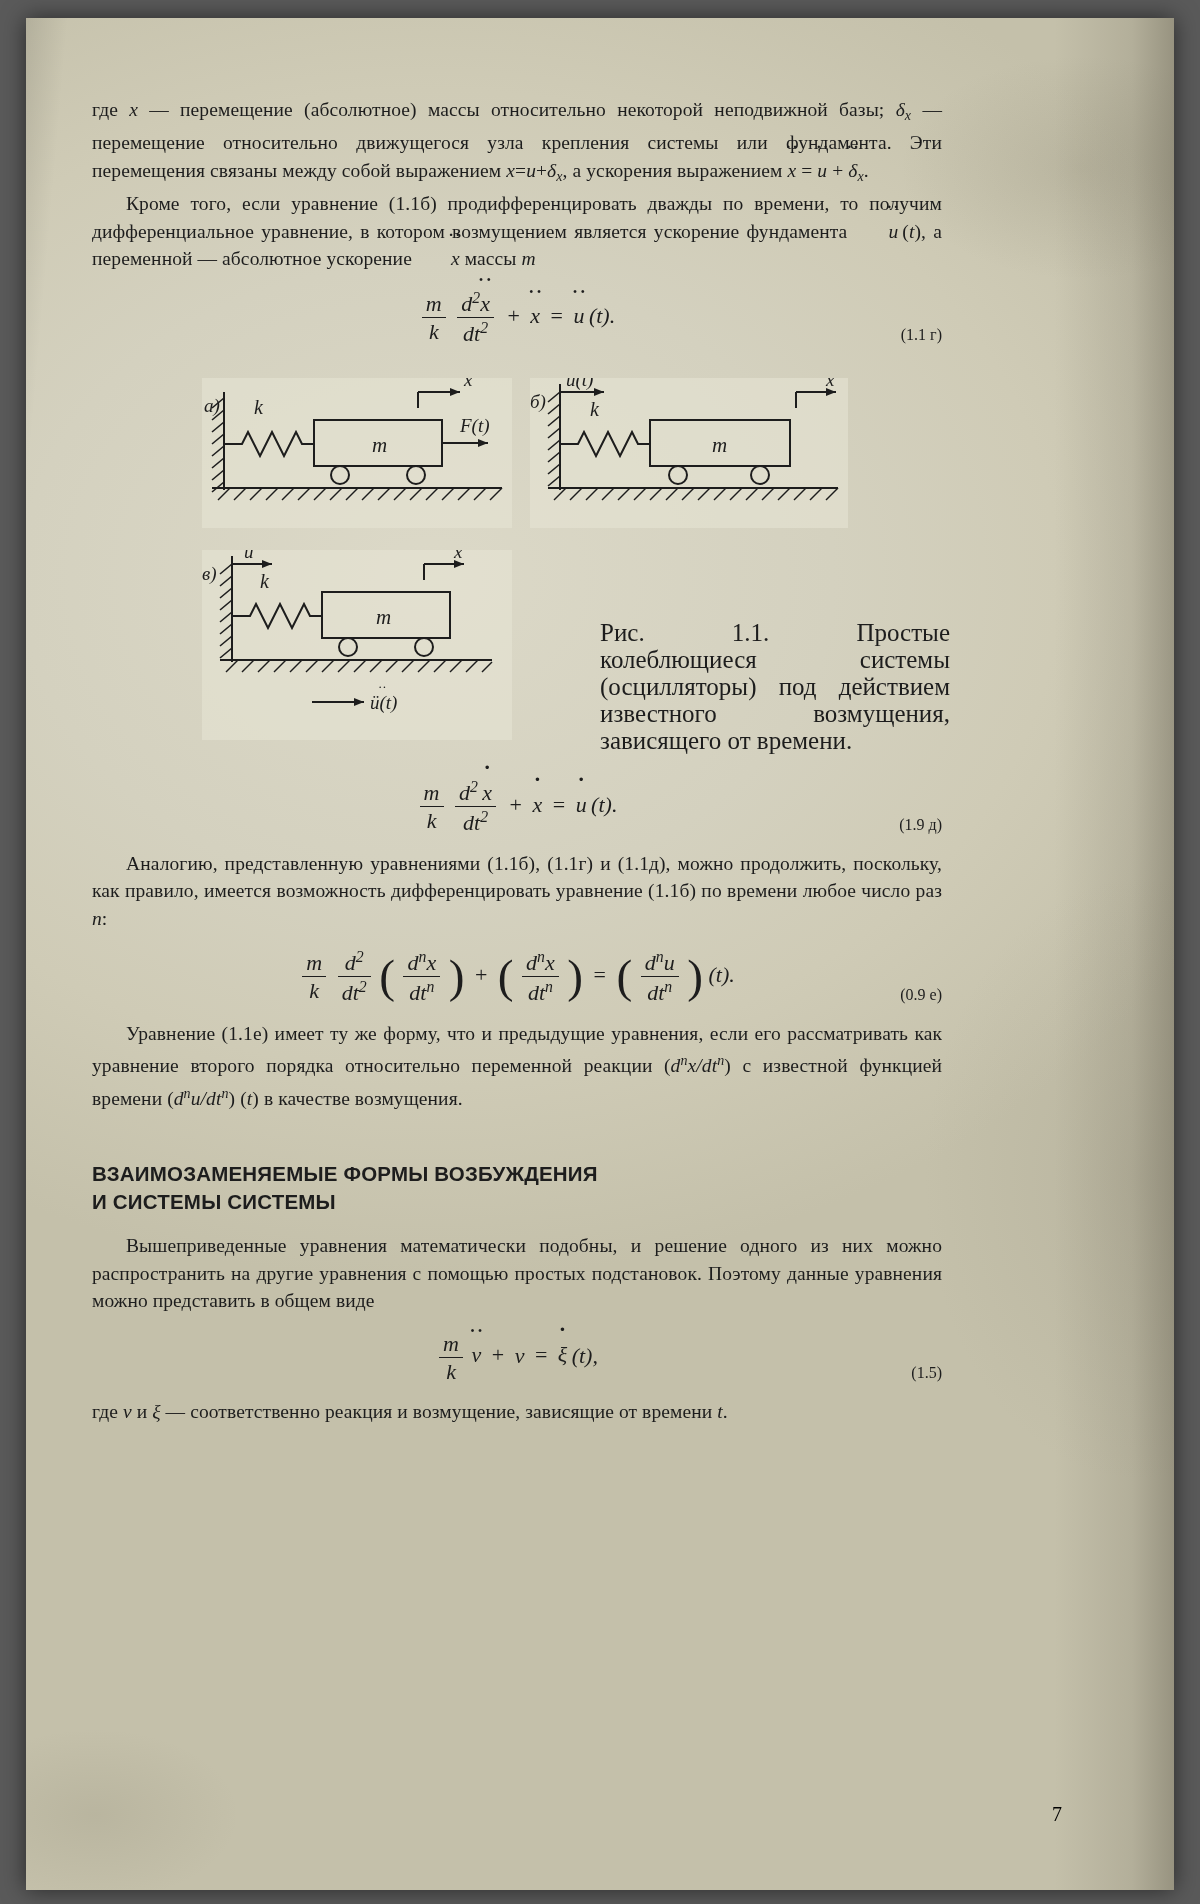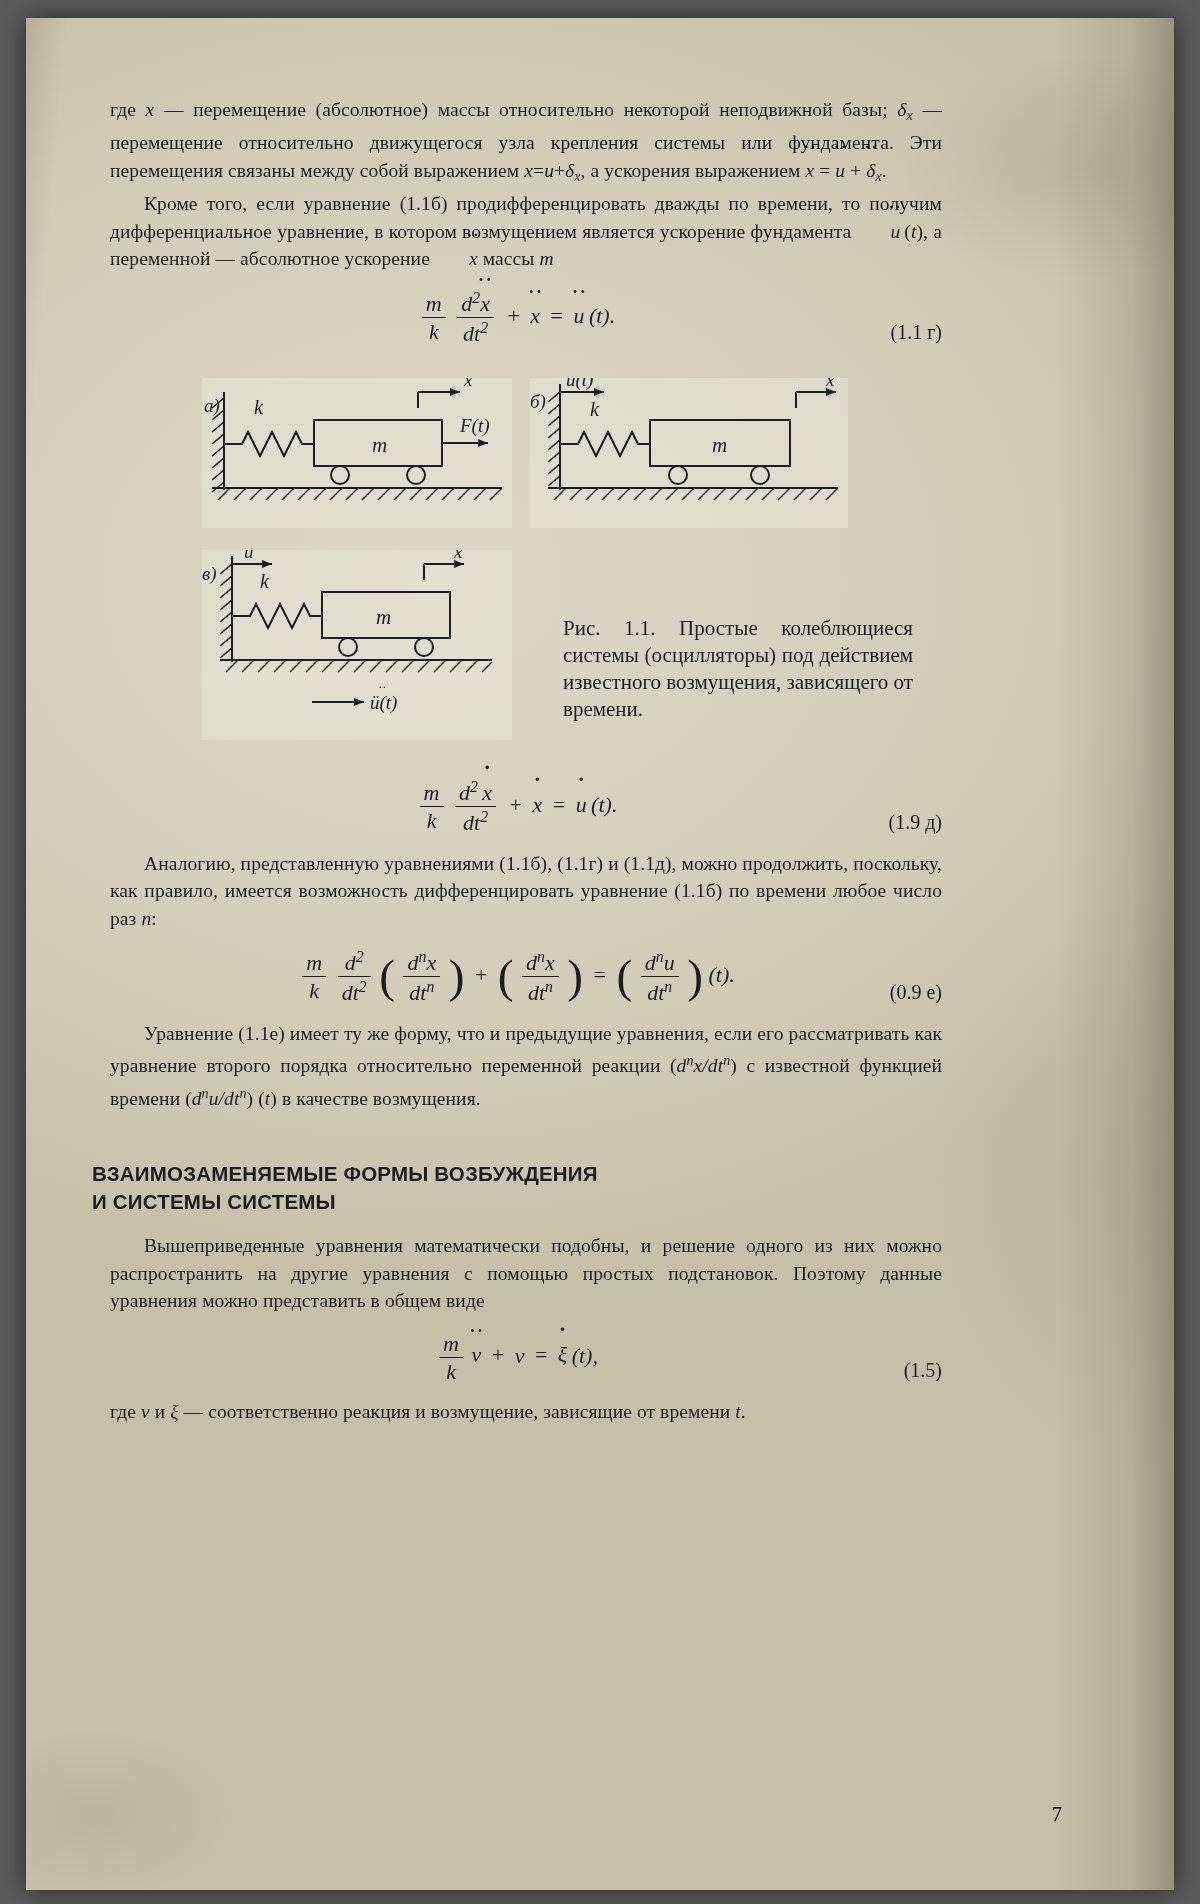--- a/index.html
+++ b/index.html
@@ -50,21 +50,21 @@
 
   #content {
     position: absolute;
     left: 66px;
     top: 78px;
     width: 850px;
     color: #1d1d1d;
   }
 
   p.para {
-    margin: 0 0 0 18px;
+    margin: 0 0 0 0;
     font-size: 19.5px;
     line-height: 27.5px;
     text-align: justify;
     text-indent: 34px;
     letter-spacing: 0.1px;
   }
   p.noindent { text-indent: 0; }
 
   i.v { font-style: italic; }
   .sub { font-size: 0.72em; vertical-align: -0.28em; }
@@ -106,21 +106,21 @@
   }
   .eq {
     text-align: center;
     font-size: 22px;
     font-style: italic;
   }
   .eqnum {
     position: absolute;
     right: 0;
     bottom: 2px;
-    font-size: 20px;
+    font-size: 16px;
     font-style: normal;
   }
   .frac {
     display: inline-block;
     vertical-align: middle;
     text-align: center;
     margin: 0 3px;
   }
   .frac .num {
     display: block;
@@ -148,24 +148,24 @@
     position: relative;
     height: 390px;
     margin-top: 26px;
   }
   .figbox {
     position: absolute;
     background: rgba(232,229,214,0.55);
   }
   .figcap {
     position: absolute;
-    left: 471px;
+    left: 508px;
     top: 222px;
     width: 350px;
-    font-size: 21px;
+    font-size: 25px;
     line-height: 27px;
     text-align: justify;
   }
 
   h2.heading {
     font-family: "Liberation Sans", sans-serif;
     font-size: 20.5px;
     font-weight: bold;
     line-height: 28px;
     margin: 48px 0 16px 0;

